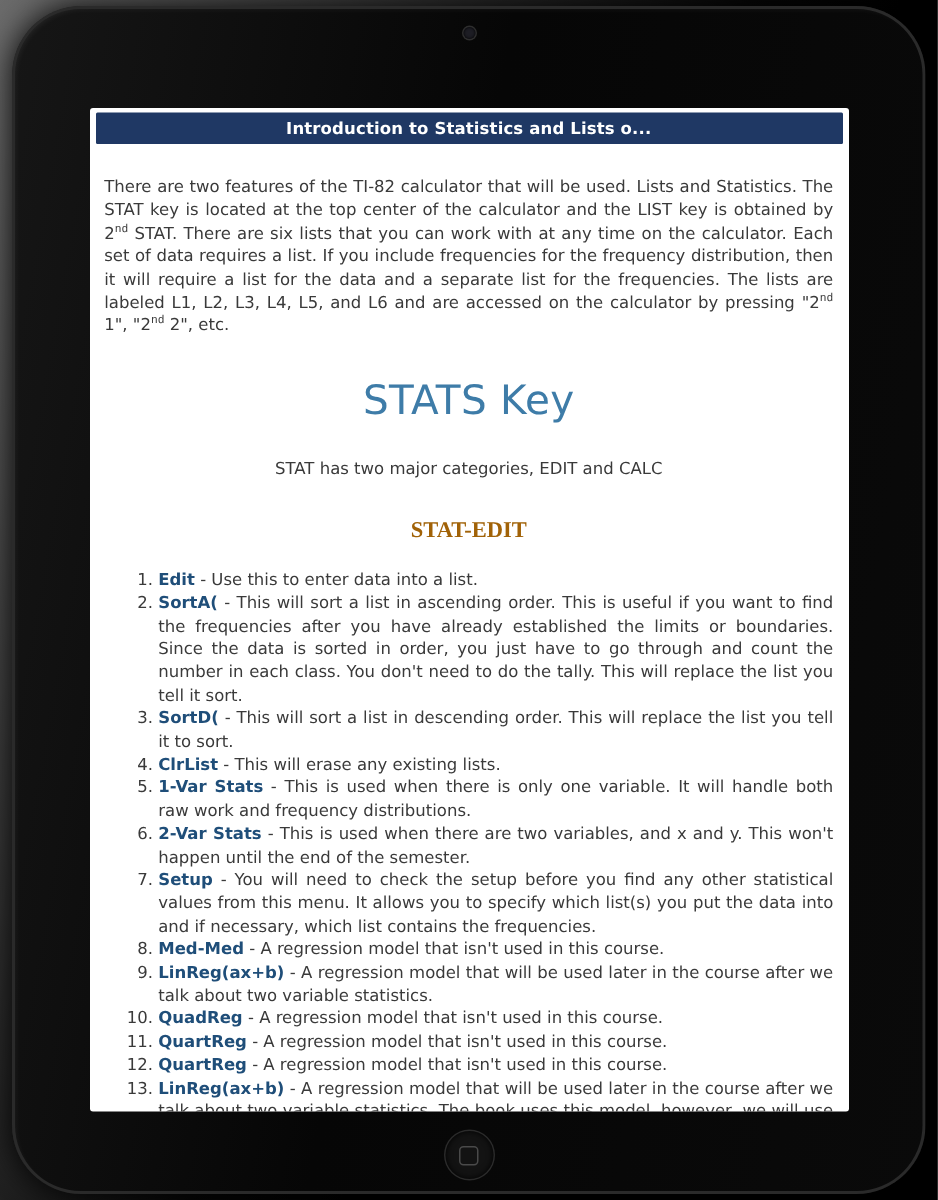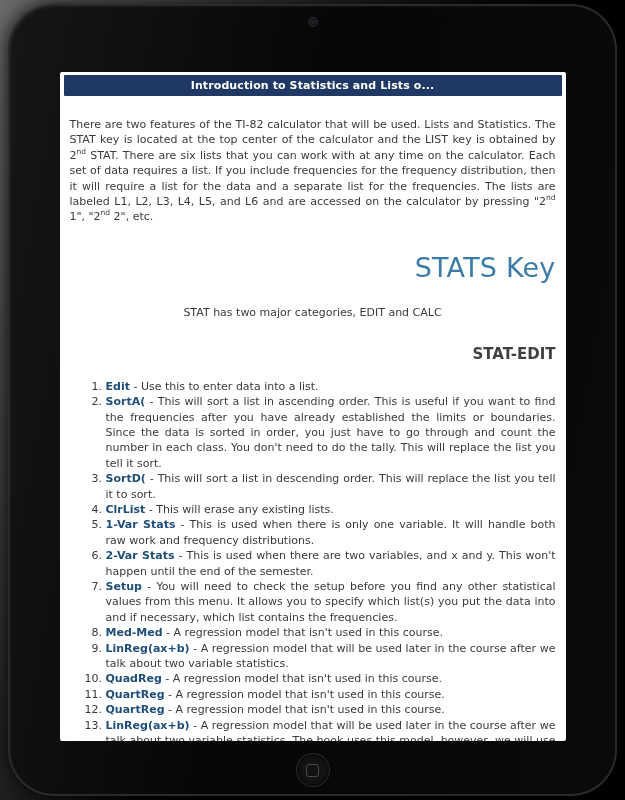--- a/index.html
+++ b/index.html
@@ -29,27 +29,27 @@
   }
   .titlebar span{color:#ffffff;font-size:11px;font-weight:bold;letter-spacing:.1px;}
   .content{
     padding:21px 10px 0 10px;color:#3a3a3a;font-size:11px;line-height:1.4;
     text-align:justify;
   }
   .content p{margin:0;}
   p.categories{margin-top:18px;text-align:center;}
   h1.stats-key{
     margin:24px 0 0 0;font-size:27px;font-weight:normal;color:#3E7CA8;
-    letter-spacing:.2px;text-align:right;
+    letter-spacing:.2px;text-align:center;
   }
-  h2.stat-edit{margin:24px 0 0 0;font-size:15px;font-weight:bold;color:#404040;text-align:right;}
+  h2.stat-edit{margin:24px 0 0 0;font-size:15px;font-weight:bold;color:#a16207;text-align:center;font-family:Liberation Serif, serif;}
   ol.stat-list{margin:14px 0 0 0;padding:0 0 0 36px;}
   ol.stat-list li{margin:0;padding:0;text-align:justify;}
   .term{font-weight:bold;color:#1F4E79;}
-  sup{font-size:7.5px;line-height:0;vertical-align:super;}
+  sup{font-size:7.5px;line-height:0;vertical-align:super;font-family:Liberation Mono, monospace;}
   .home-button{
     position:absolute;bottom:10px;left:50%;transform:translateX(-50%);
     width:32px;height:32px;border-radius:50%;background:#131313;
     box-shadow:inset 0 0 4px #000,0 0 0 1px #2b2b2b;cursor:pointer;
     display:flex;align-items:center;justify-content:center;
   }
   .home-square{
     width:11px;height:11px;border:1.5px solid #4a4a4a;border-radius:3px;
   }
 </style>

